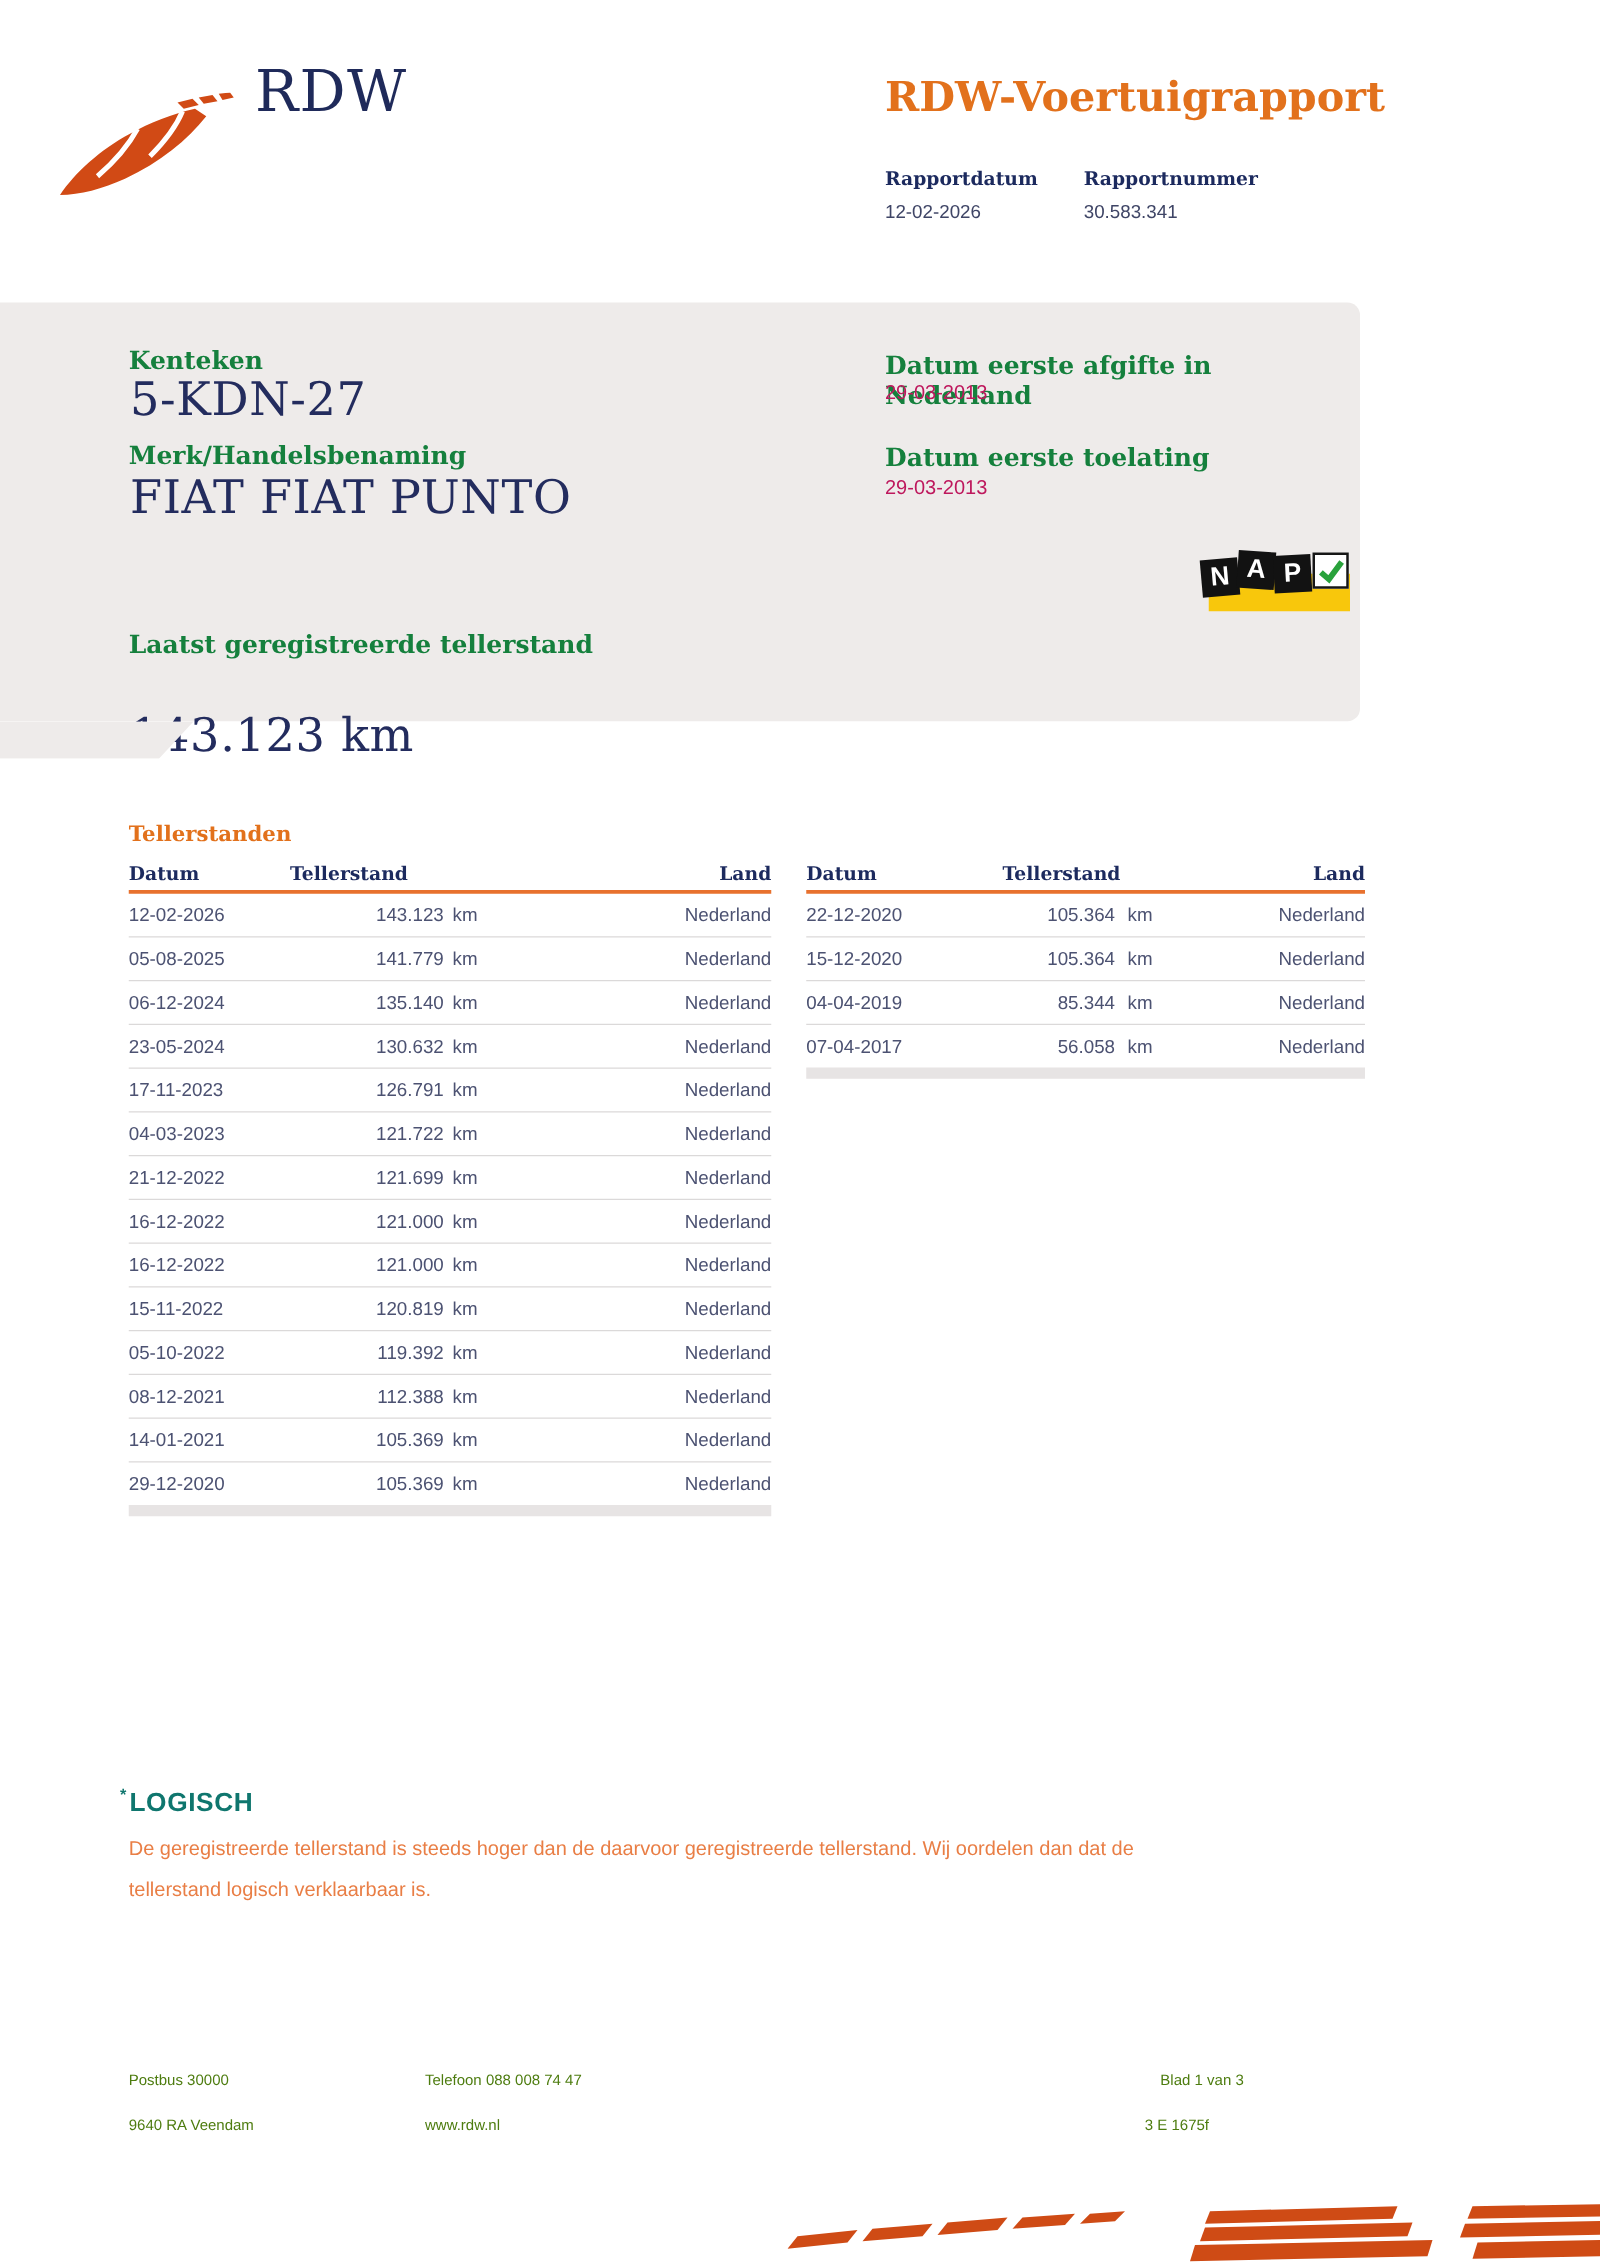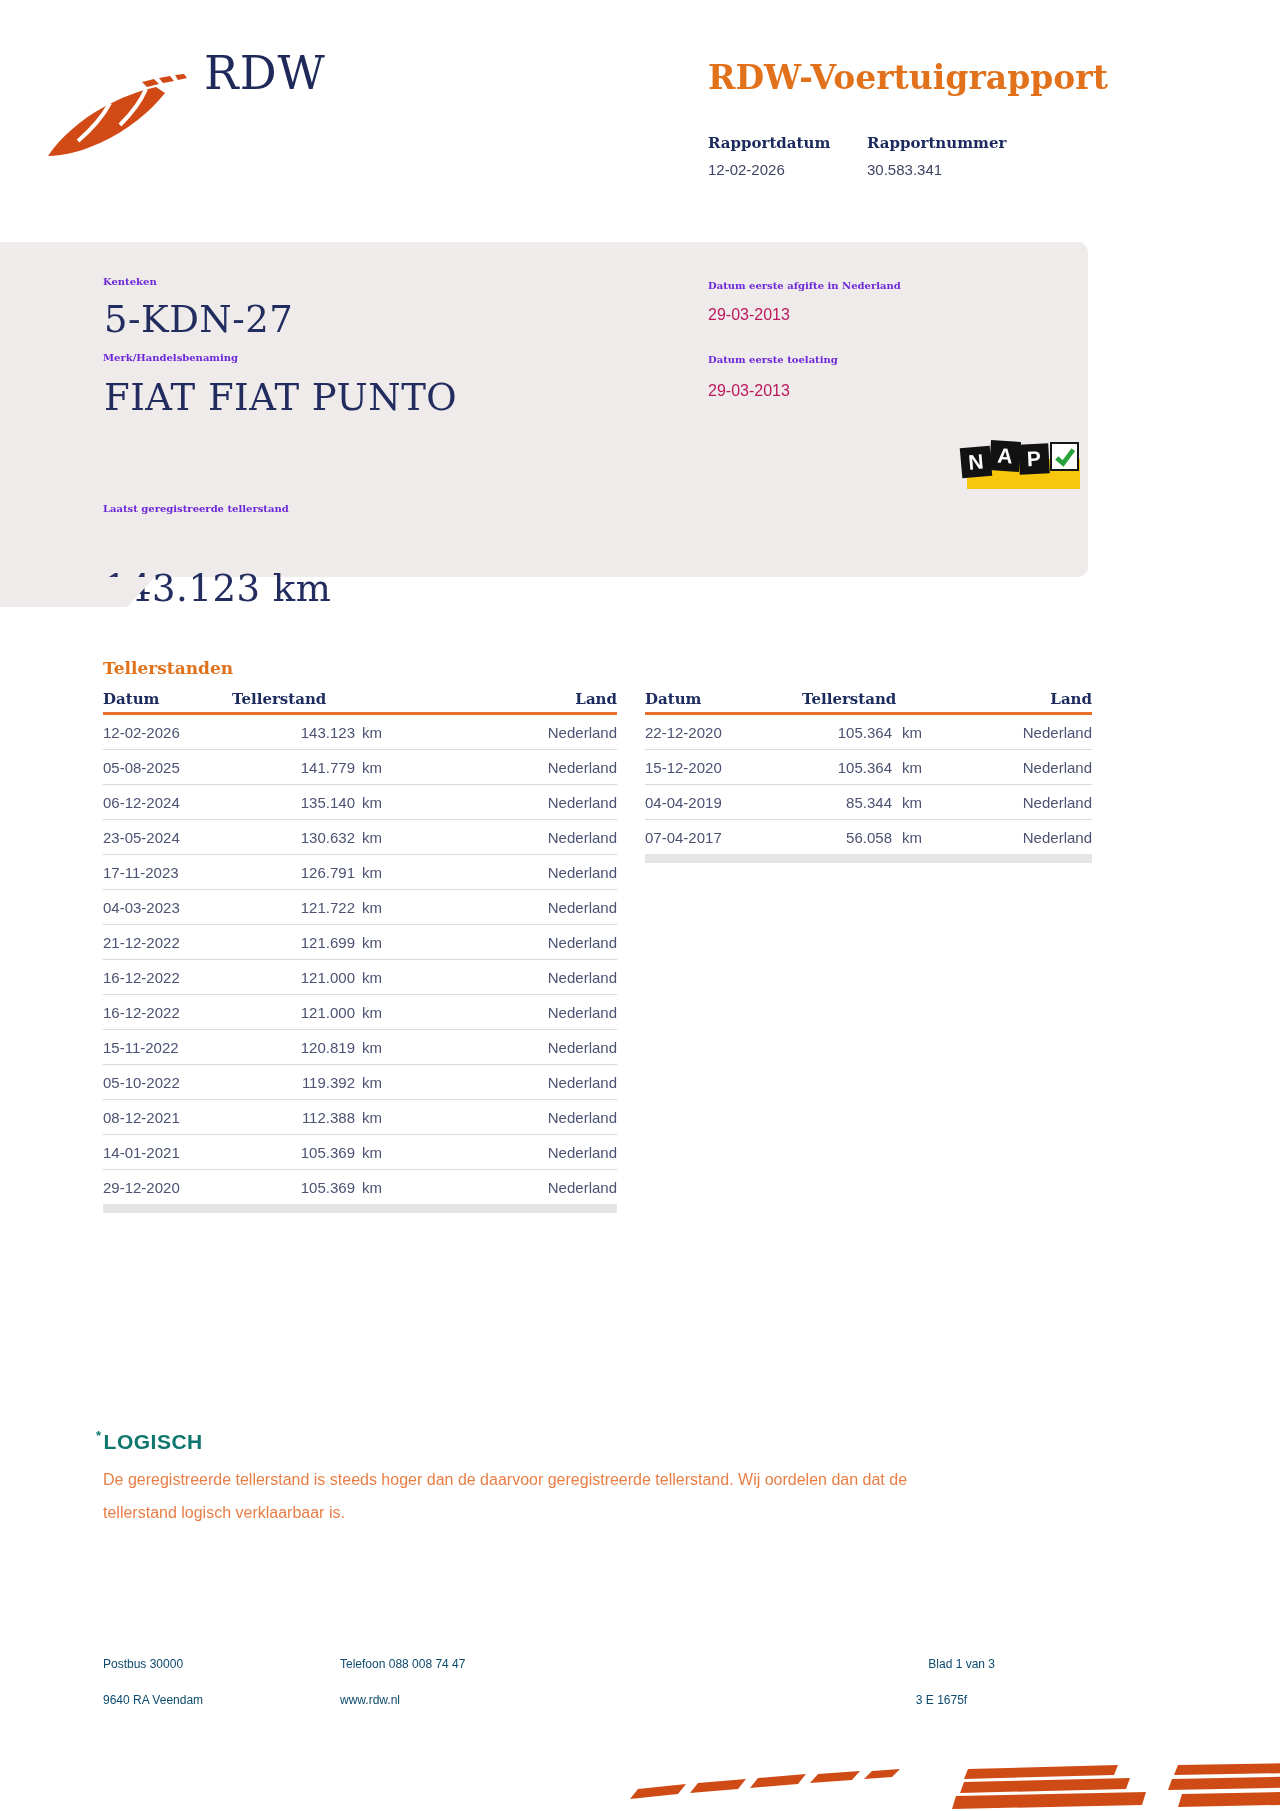--- a/index.html
+++ b/index.html
@@ -30,21 +30,21 @@
   #vehicle-panel{
     left:0;top:242px;width:1088px;height:335px;background:#eeebea;
     border-radius:0 10px 10px 0;
   }
   #vehicle-panel::after{
     content:"";position:absolute;left:0;top:335px;width:155px;height:30px;
     background:#eeebea;clip-path:polygon(0 0,100% 0,82% 100%,0 100%);
   }
   .panel-label{
     position:absolute;font-family:"DejaVu Serif",serif;font-weight:bold;
-    font-size:10px;color:#6d28d9;
+    font-size:20px;color:#15803d;
   }
   .panel-value-big{
     position:absolute;font-family:"DejaVu Serif",serif;font-size:37px;
     color:#232c5e;letter-spacing:.5px;
   }
   .panel-value-small{position:absolute;font-size:16px;color:#be185d;}
   #kenteken-label{left:103px;top:34px;}
   #kenteken-value{left:104px;top:56px;}
   #merk-label{left:103px;top:110px;}
   #merk-value{left:104px;top:134px;}
@@ -107,21 +107,21 @@
   
   #expl-title{
     left:96px;top:1428px;font-weight:bold;font-size:21px;color:#0f766e;letter-spacing:.5px;
   }
   #expl-title .star{font-size:13px;vertical-align:9px;margin-right:2px;}
   #expl-body{
     left:103px;top:1463px;width:880px;font-size:16px;line-height:33px;color:#e97e45;
   }
 
   
-  .foot{font-size:12px;color:#0c4a6e;}
+  .foot{font-size:12px;color:#4d7c0f;}
   #f-addr1{left:103px;top:1657px;}
   #f-addr2{left:103px;top:1693px;}
   #f-phone{left:340px;top:1657px;}
   #f-web{left:340px;top:1693px;}
   #f-page{left:800px;top:1657px;width:195px;text-align:right;}
   #f-code{left:844px;top:1693px;width:195px;text-align:center;}
 
   
   #bottom-graphic{left:630px;top:1763px;width:650px;height:48px;}
 </style>

